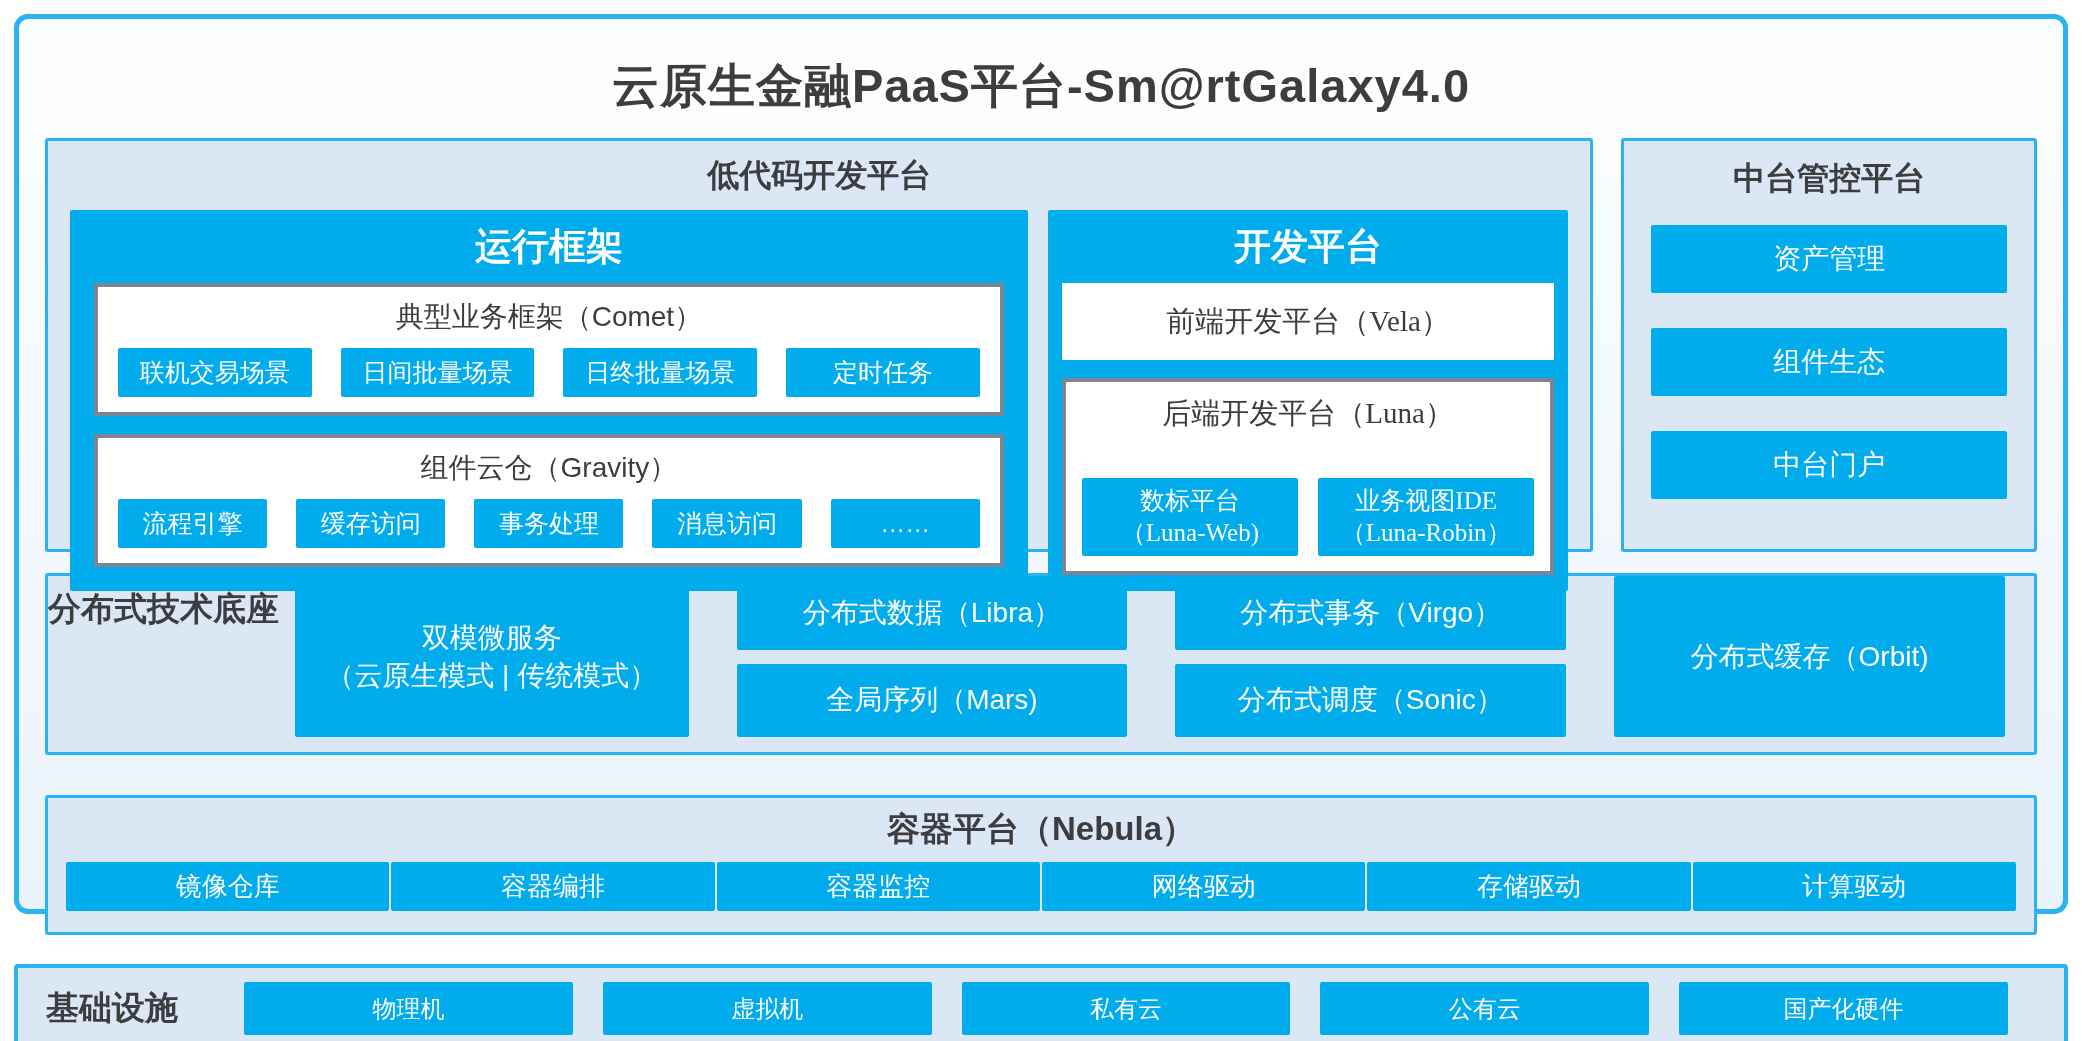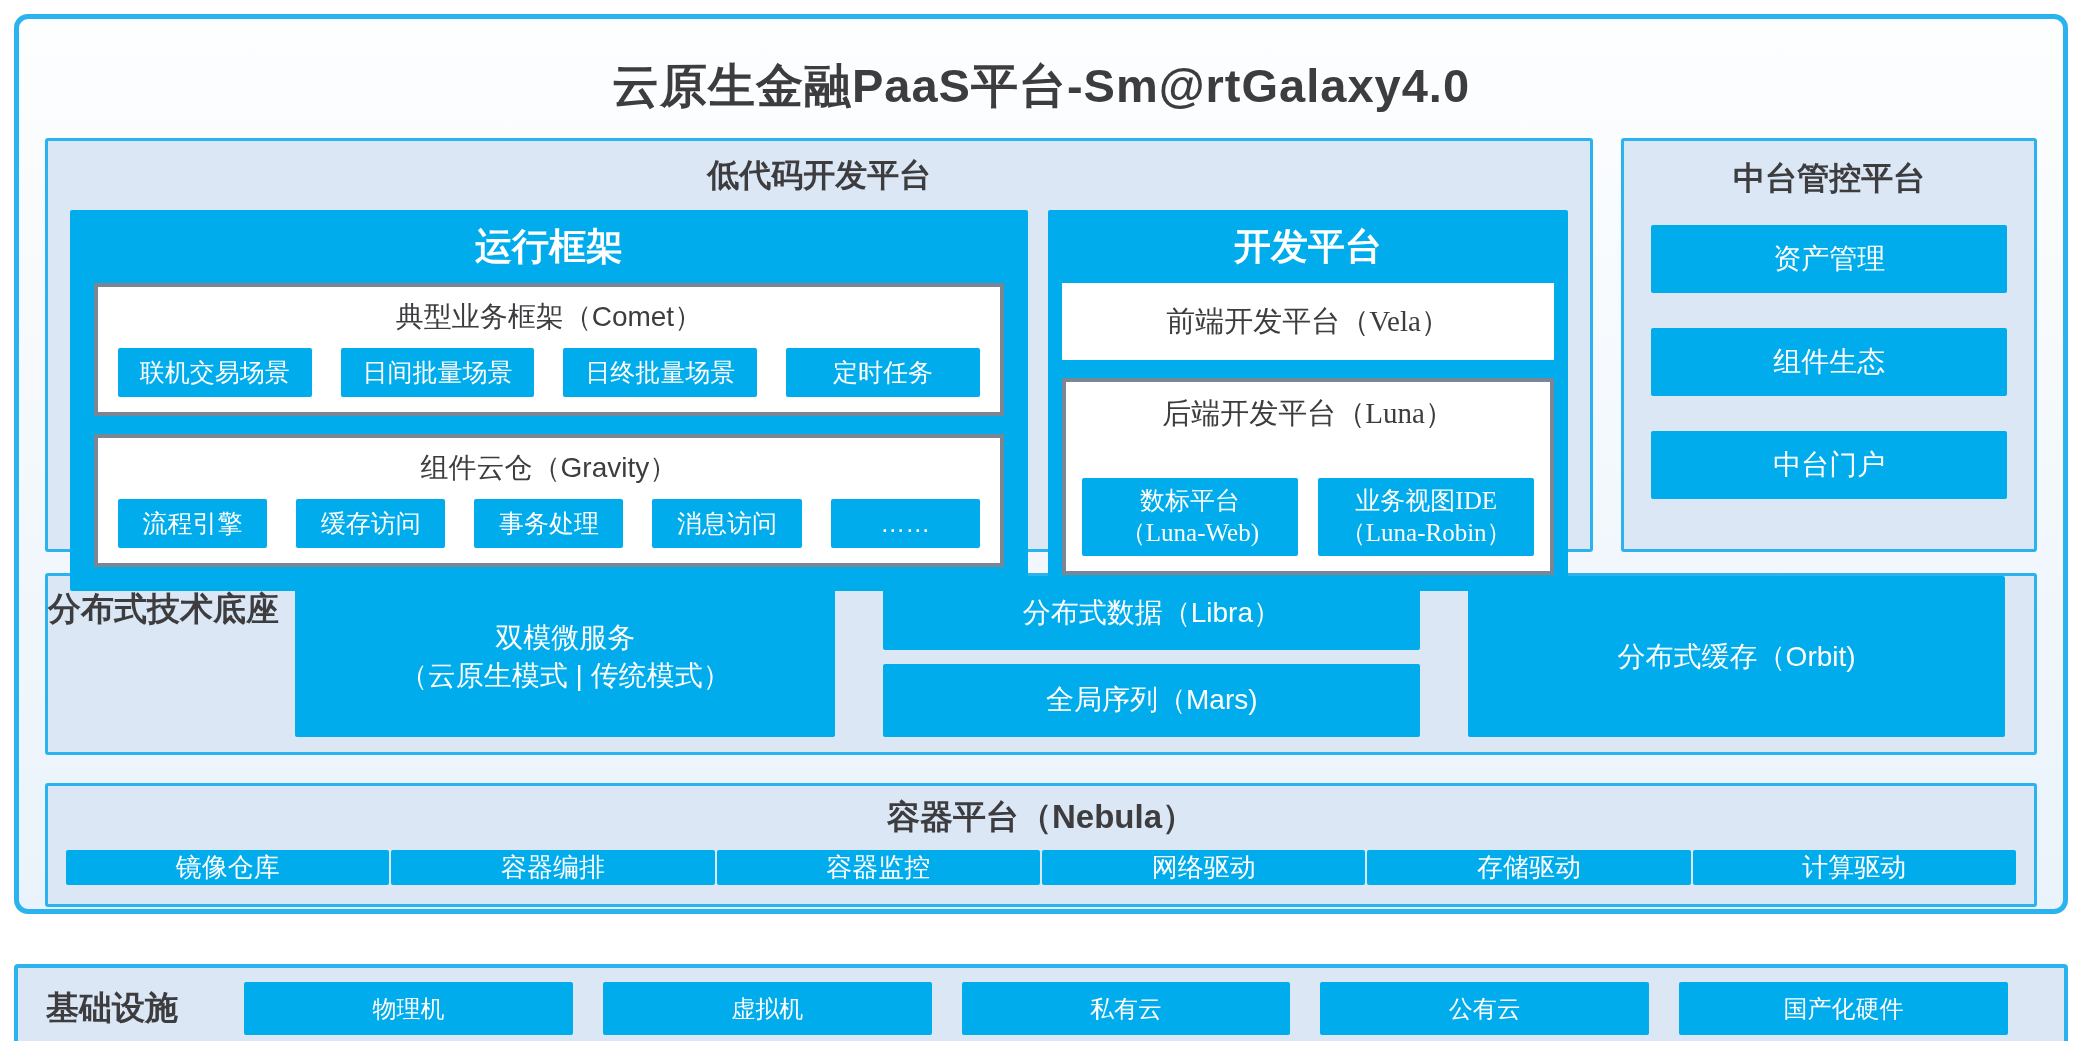--- a/index.html
+++ b/index.html
@@ -80,21 +80,21 @@
 
   
   .distributed{margin-top:21px;height:182px;display:flex;flex-direction:row;}
   .distributed .panel-title{font-size:33px;padding:11px 0 12px 0;}
   .dist-row{flex:1;display:flex;gap:48px;padding:0 29px 15px 16px;}
   .dual-node{flex:443 0 0;flex-direction:column;line-height:1.35;font-size:28px;}
   .dist-col{flex:440 0 0;display:flex;flex-direction:column;gap:14px;}
   .dist-col .node{flex:1 1 0;font-size:28px;}
 
   
-  .containerplat{margin-top:28px;height:124px;display:flex;flex-direction:column;}
+  .containerplat{margin-top:40px;height:140px;display:flex;flex-direction:column;}
   .containerplat .panel-title{font-size:33px;padding:9px 0 10px 0;}
   .cont-row{flex:1;display:flex;gap:2px;padding:0 18px 21px 18px;}
   .cont-row .node{flex:1 1 0;font-size:26px;}
 
   
   .infra{
     position:absolute;left:14px;top:936px;width:2054px;height:89px;
     background:var(--panel-bg);border:4px solid var(--accent-border);border-radius:4px;
     display:flex;align-items:center;padding:0 56px 0 28px;gap:30px;margin-top:28px;
   }
@@ -178,20 +178,24 @@
       <div class="dist-row">
         <div class="node dual-node">
           <span>双模微服务</span>
           <span>（云原生模式 | 传统模式）</span>
         </div>
         <div class="dist-col">
           <div class="node">分布式数据（Libra）</div>
           <div class="node">全局序列（Mars)</div>
         </div>
         <div class="dist-col">
+          <div class="node">分布式事务（Virgo）</div>
+          <div class="node">分布式调度（Sonic）</div>
+        </div>
+        <div class="dist-col">
           <div class="node">分布式缓存（Orbit)</div>
         </div>
       </div>
     </div>
 
     <div class="panel containerplat">
       <div class="panel-title">容器平台（Nebula）</div>
       <div class="cont-row">
         <div class="node">镜像仓库</div>
         <div class="node">容器编排</div>

